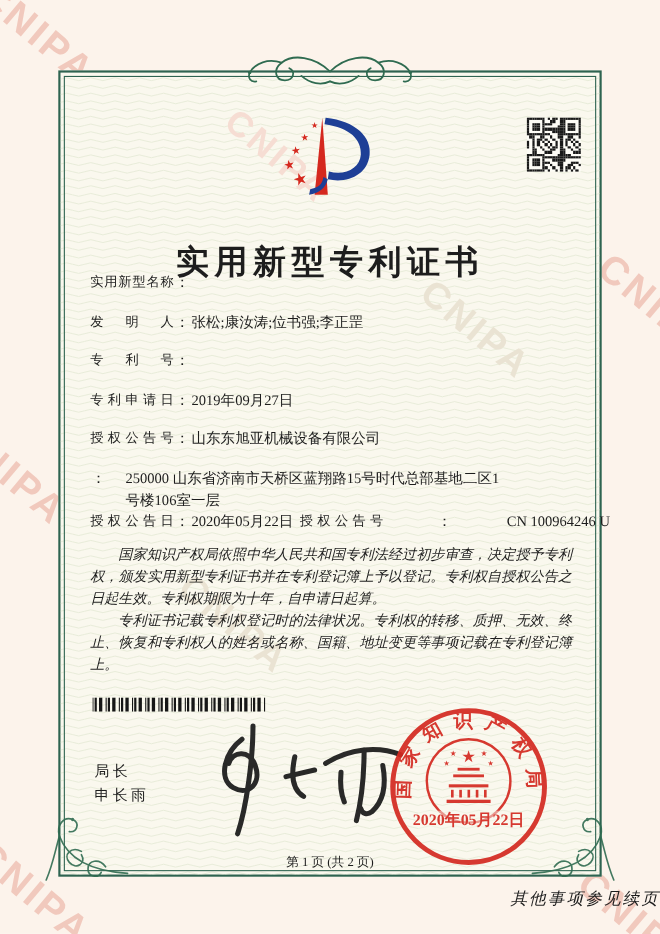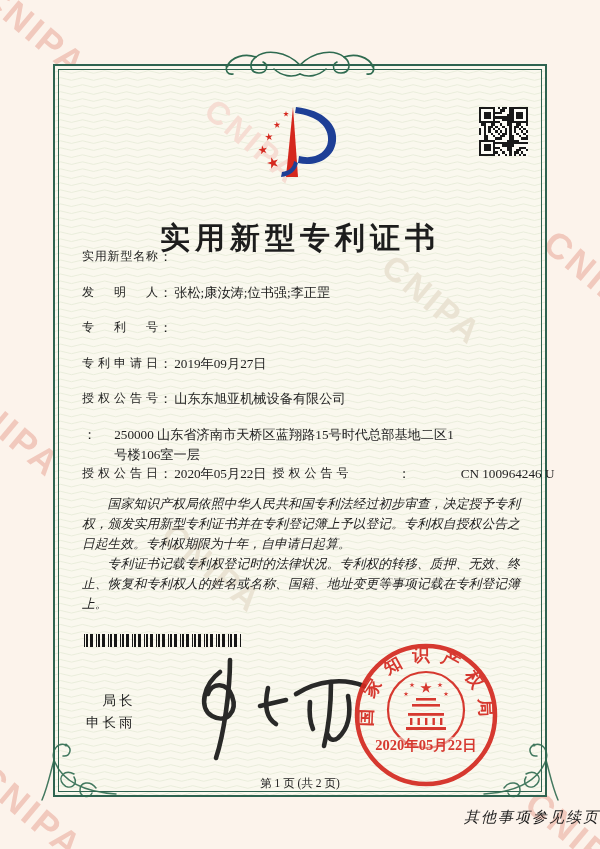--- a/index.html
+++ b/index.html
@@ -51,21 +51,21 @@
   .pair2{margin-left:36px;gap:48px;}
 
   .paras{position:absolute;left:82px;top:494px;width:438px;font-size:12.8px;line-height:20px;
          font-style:italic;text-align:justify;}
   .paras p{margin:0;text-indent:2em;}
 
   .barcode{position:absolute;left:84px;top:634px;width:158px;height:13px;display:flex;overflow:hidden;}
   .barcode span{background:#161616;flex:none;height:100%;}
 
   .officer{position:absolute;left:86px;top:690px;font-size:13.5px;line-height:22px;letter-spacing:3px;}
-  .officer div{white-space:nowrap;text-align:right;}
+  .officer div{white-space:nowrap;}
   .sig{position:absolute;left:168px;top:650px;}
   .seal{position:absolute;left:352px;top:641px;opacity:0.92;}
 
   .pageno{position:absolute;left:0;top:776px;width:100%;text-align:center;font-size:11.5px;}
   .contnote{position:absolute;left:0;top:808px;width:100%;text-align:right;font-size:15px;
             font-style:italic;letter-spacing:2px;}
 </style>
 </head>
 <body>
 

